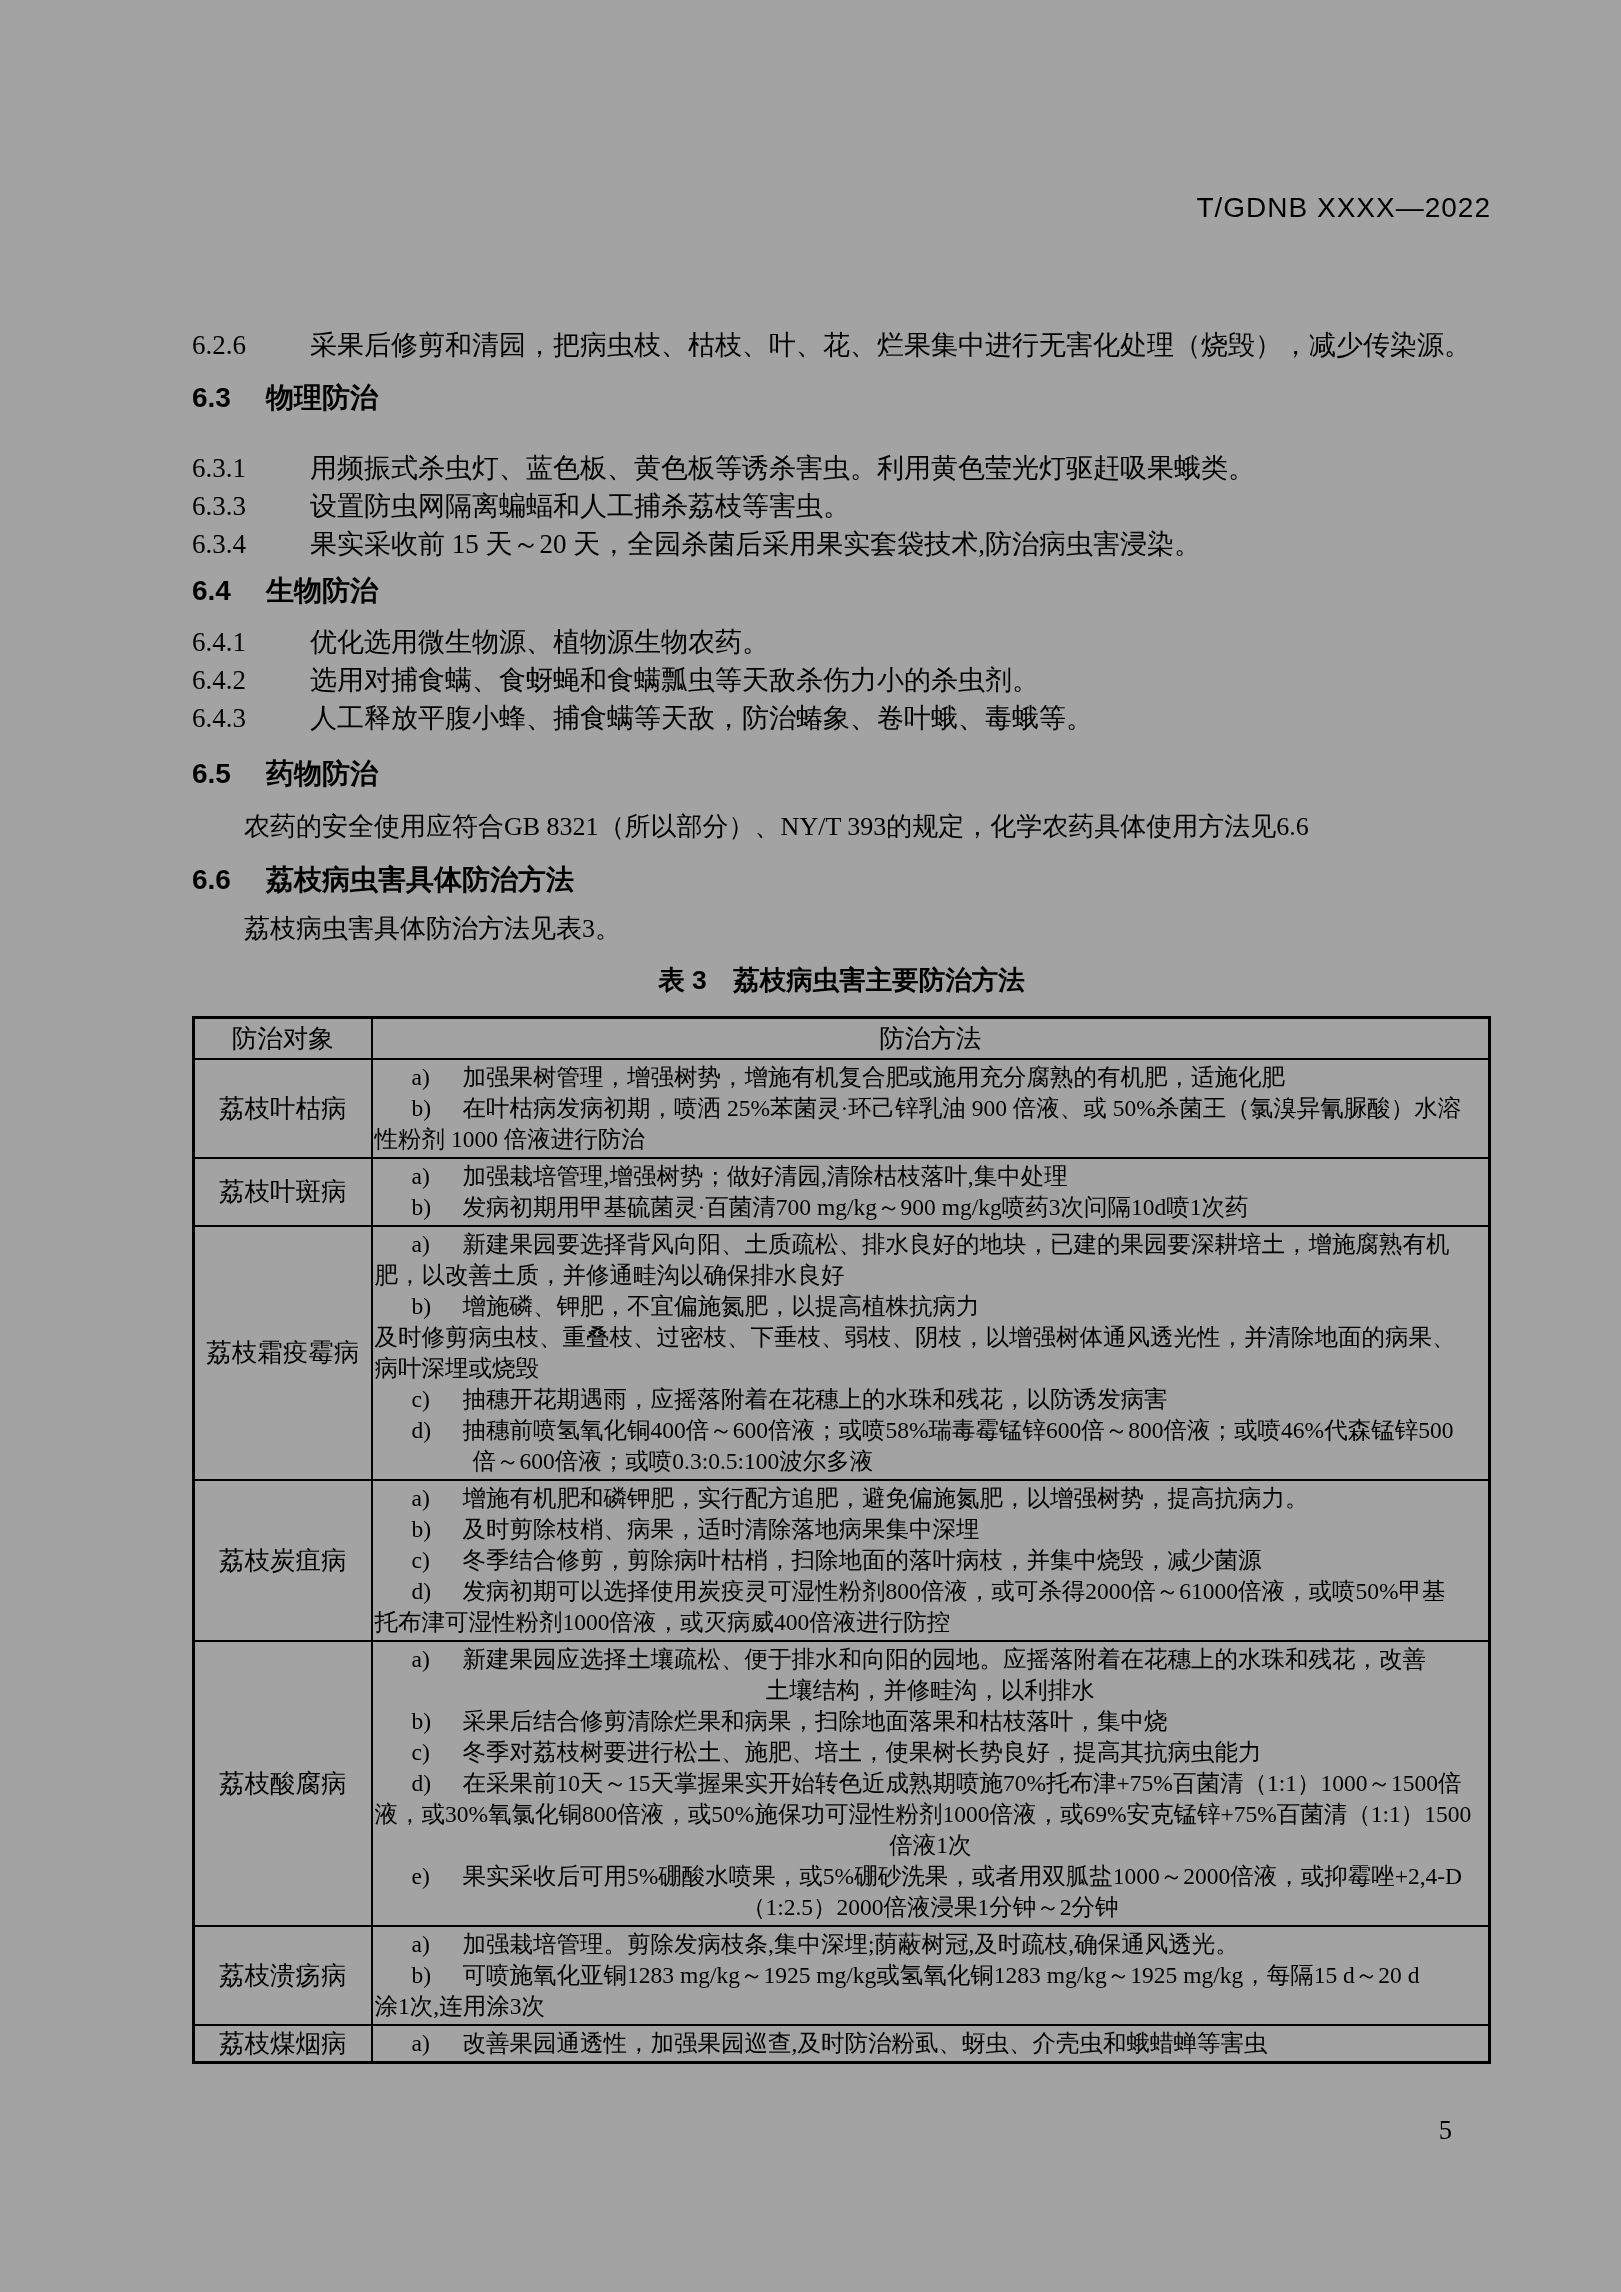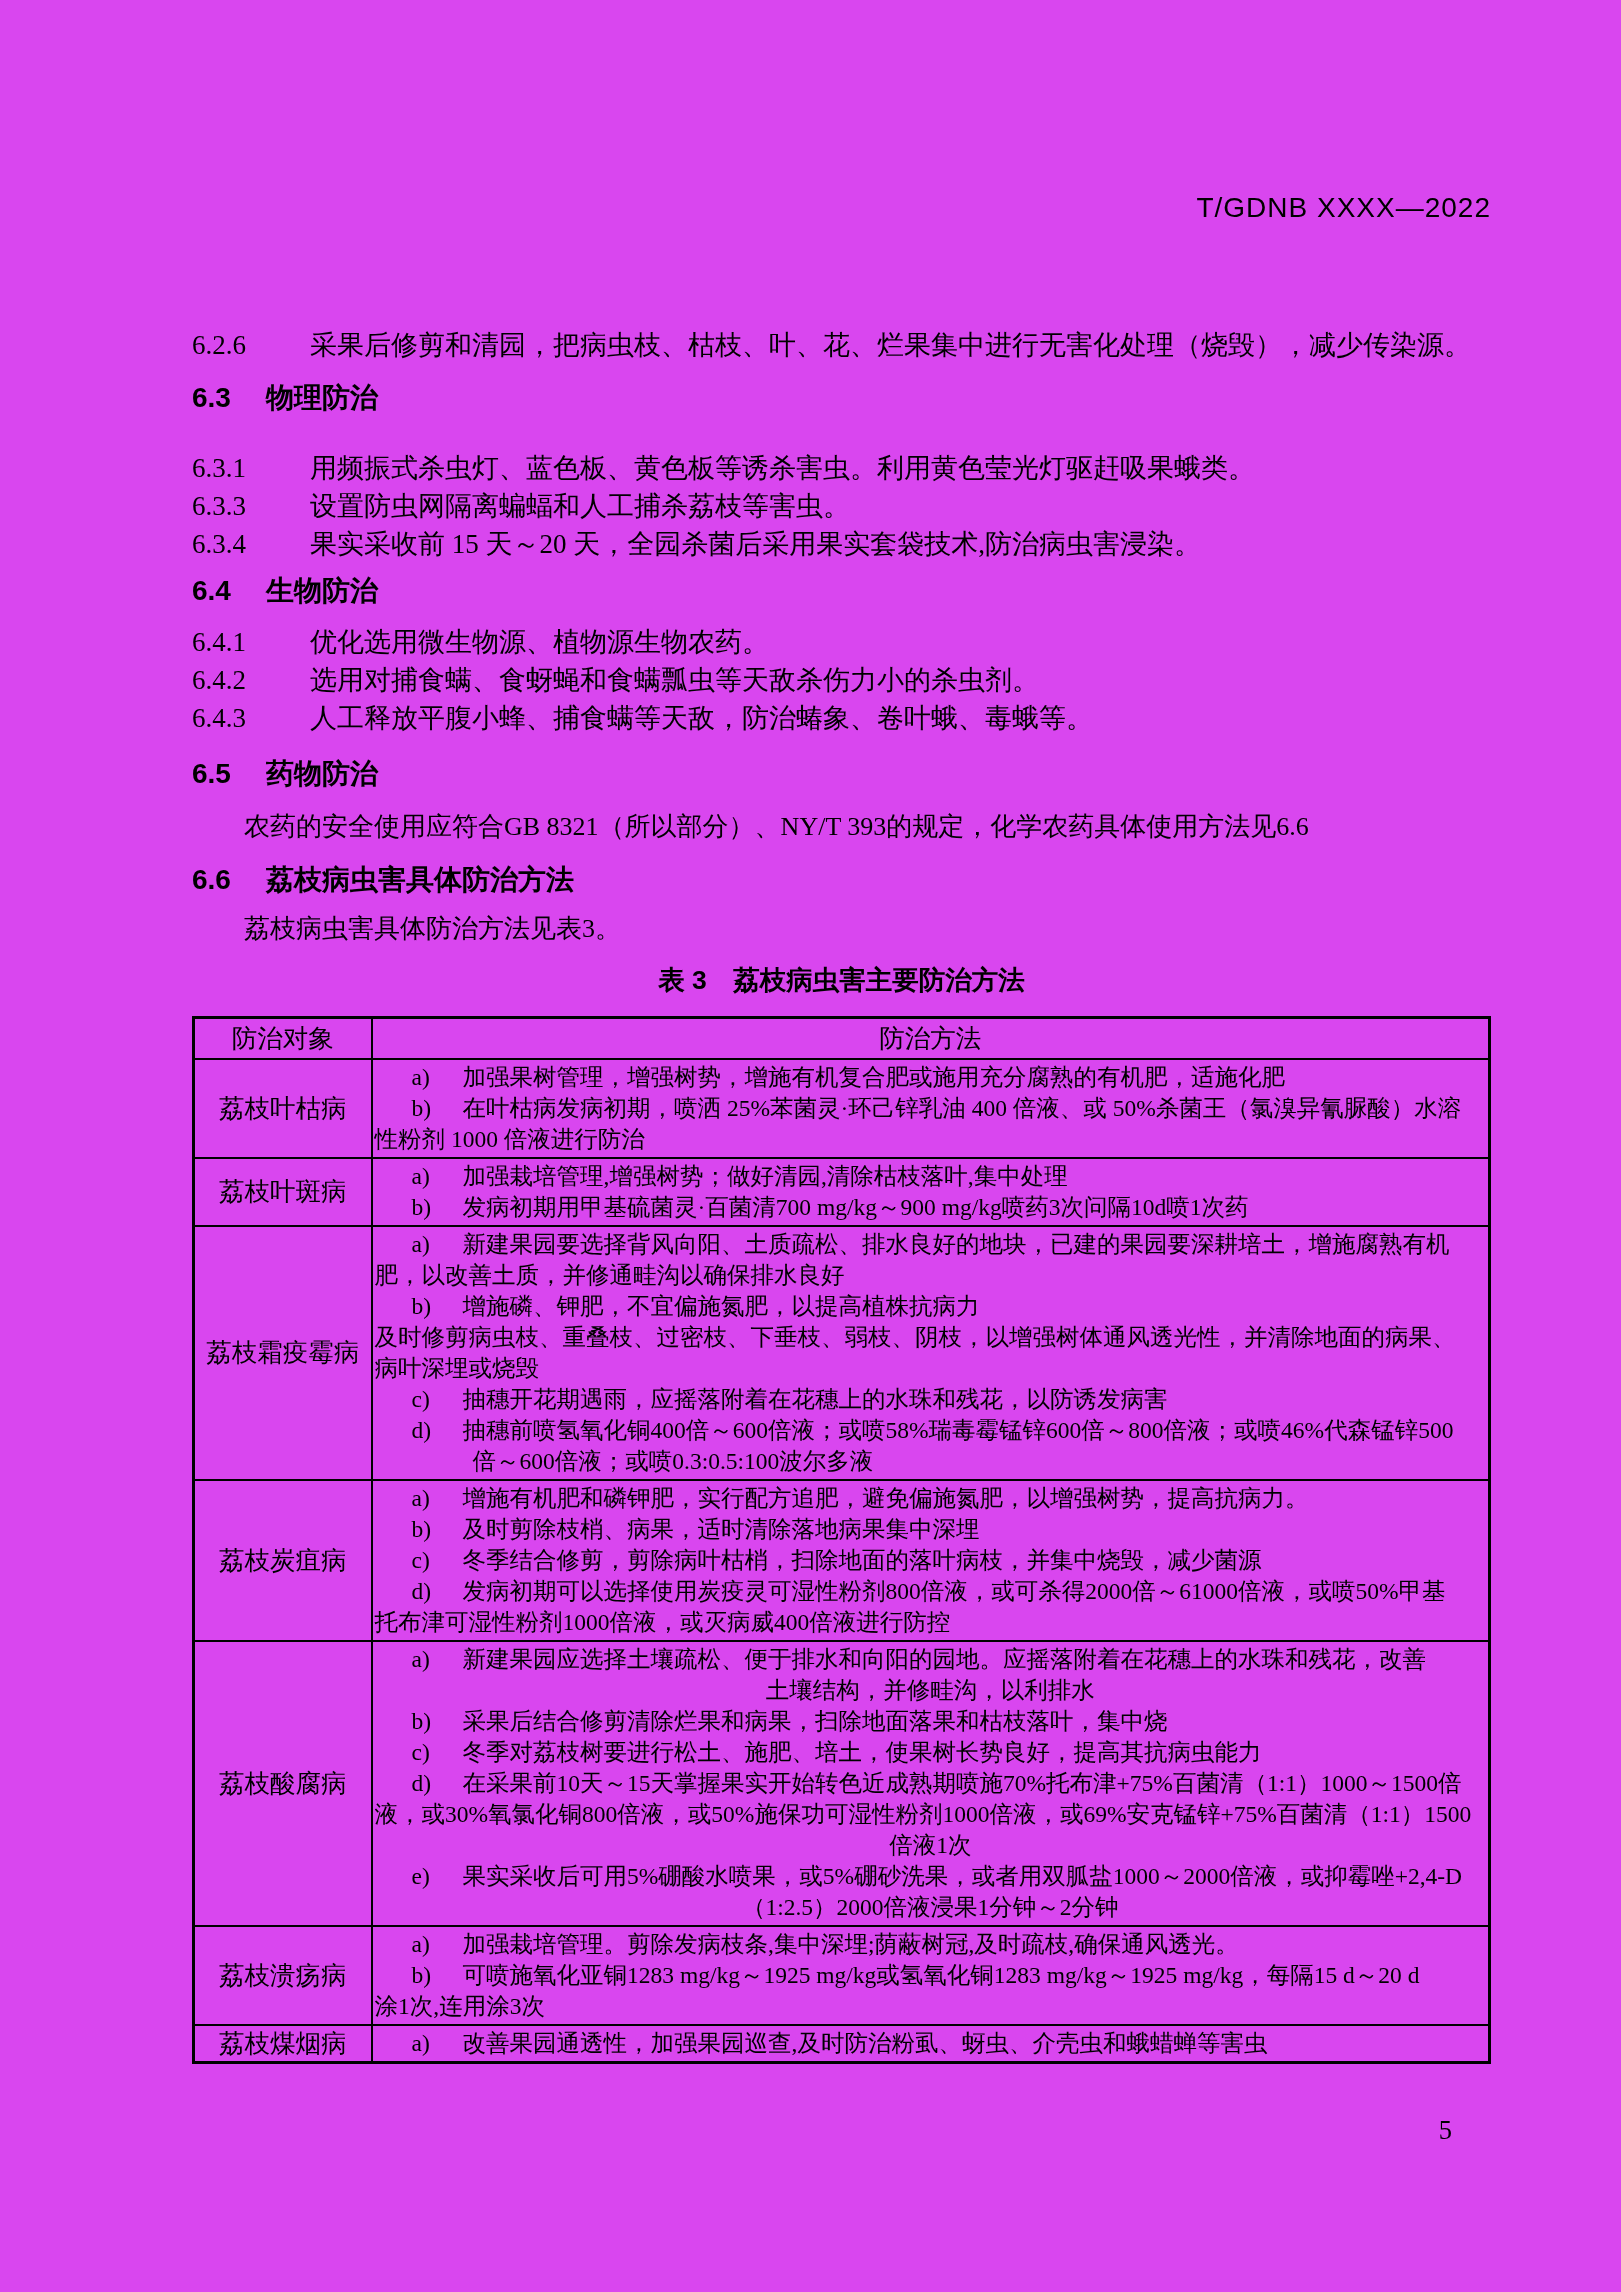--- a/index.html
+++ b/index.html
@@ -1,20 +1,20 @@
 <!DOCTYPE html>
 <html lang="zh"><head>
 <meta charset="utf-8">
 <title>T/GDNB XXXX—2022 — p.5</title>
 <style>
   html,body{margin:0;padding:0;background:#e8e8e8;}
   .page{
     position:relative;
     width:1621px;height:2293px;
-    background:#d946ef;
+    background:#a3a3a3;
     color:#000;
     font-family:"Liberation Serif","DejaVu Serif",serif;
     overflow:hidden;
     margin:0 auto;
   }
   .content{
     position:absolute;
     left:192px;top:0;
     width:1299px;
   }
@@ -147,21 +147,21 @@
         <tr>
           <th>防治对象</th>
           <th>防治方法</th>
         </tr>
       </thead>
       <tbody>
         <tr>
           <td class="target">荔枝叶枯病</td>
           <td class="methods">
             <div class="m-line m-item"><span class="lbl">a)</span><span>加强果树管理，增强树势，增施有机复合肥或施用充分腐熟的有机肥，适施化肥</span></div>
-            <div class="m-line m-item"><span class="lbl">b)</span><span>在叶枯病发病初期，喷洒 25%苯菌灵·环己锌乳油 400 倍液、或 50%杀菌王（氯溴异氰脲酸）水溶</span></div>
+            <div class="m-line m-item"><span class="lbl">b)</span><span>在叶枯病发病初期，喷洒 25%苯菌灵·环己锌乳油 900 倍液、或 50%杀菌王（氯溴异氰脲酸）水溶</span></div>
             <div class="m-line m-cont"><span>性粉剂 1000 倍液进行防治</span></div>
           </td>
         </tr>
         <tr>
           <td class="target">荔枝叶斑病</td>
           <td class="methods">
             <div class="m-line m-item"><span class="lbl">a)</span><span>加强栽培管理,增强树势；做好清园,清除枯枝落叶,集中处理</span></div>
             <div class="m-line m-item"><span class="lbl">b)</span><span>发病初期用甲基硫菌灵·百菌清700 mg/kg～900 mg/kg喷药3次问隔10d喷1次药</span></div>
           </td>
         </tr>

